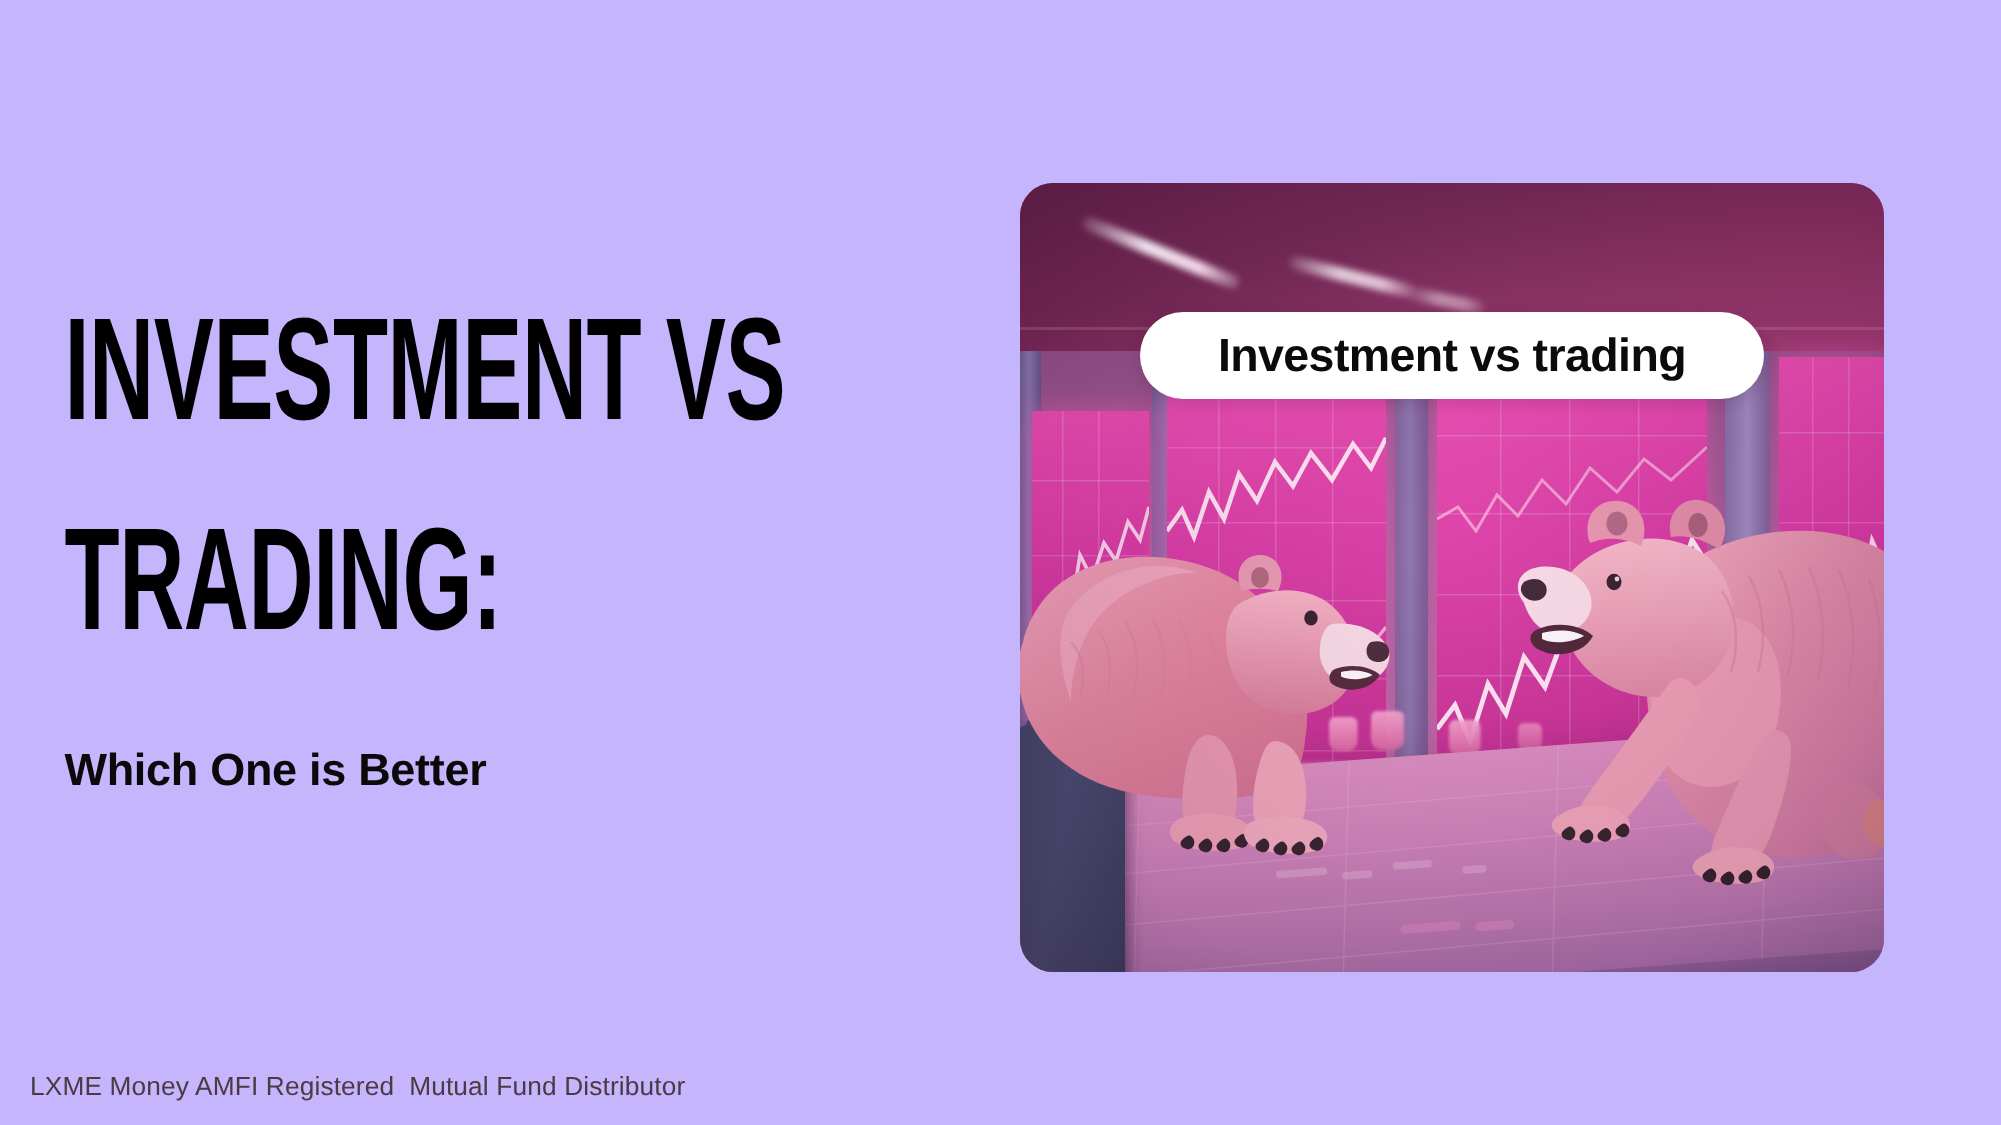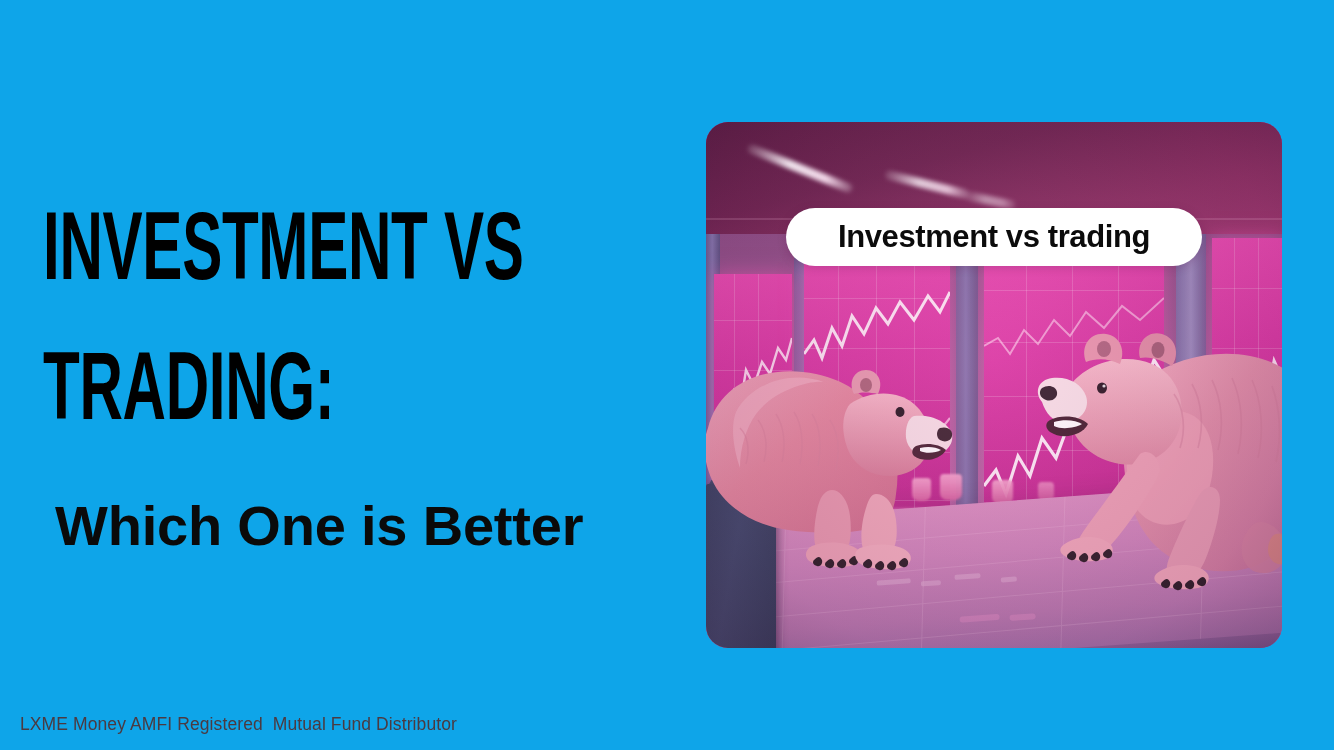--- a/index.html
+++ b/index.html
@@ -10,21 +10,21 @@
     width: 1334px;
     height: 750px;
     overflow: hidden;
     font-family: "Liberation Sans", sans-serif;
   }
 
   #slide {
     position: relative;
     width: 1334px;
     height: 750px;
-    background: #0ea5e9;
+    background: #c4b5fd;
     overflow: hidden;
     text-decoration: underline;
   }
 
   
   #text-col {
     position: absolute;
     left: 43px;
     top: 176px;
     width: 620px;
@@ -45,45 +45,45 @@
     font-stretch: condensed;
   }
 
   .headline-line2 {
     margin-top: 0px;
   }
 
   .subhead {
     font-family: "Liberation Sans", sans-serif;
     font-weight: 700;
-    font-size: 56px;
+    font-size: 30px;
     line-height: 68px;
     color: #0a0a0a;
-    margin: 12px;
+    margin: 0;
     letter-spacing: -0.2px;
     padding-top: 24px;
   }
   .subhead .sub-line { display: block; }
 
   #footer-note {
     position: absolute;
     left: 20px;
     top: 714px;
     font-family: "Liberation Sans", sans-serif;
     font-size: 17.5px;
     font-weight: 400;
     color: #4b3a41;
     letter-spacing: 0.1px;
     white-space: pre;
   }
 
   
   #image-card {
     position: absolute;
-    left: 706px;
+    left: 680px;
     top: 122px;
     width: 576px;
     height: 526px;
     border-radius: 22px;
     overflow: hidden;
     background: #c4379a;
     box-shadow: 0 0 0 0 rgba(0,0,0,0);
   }
 
   

